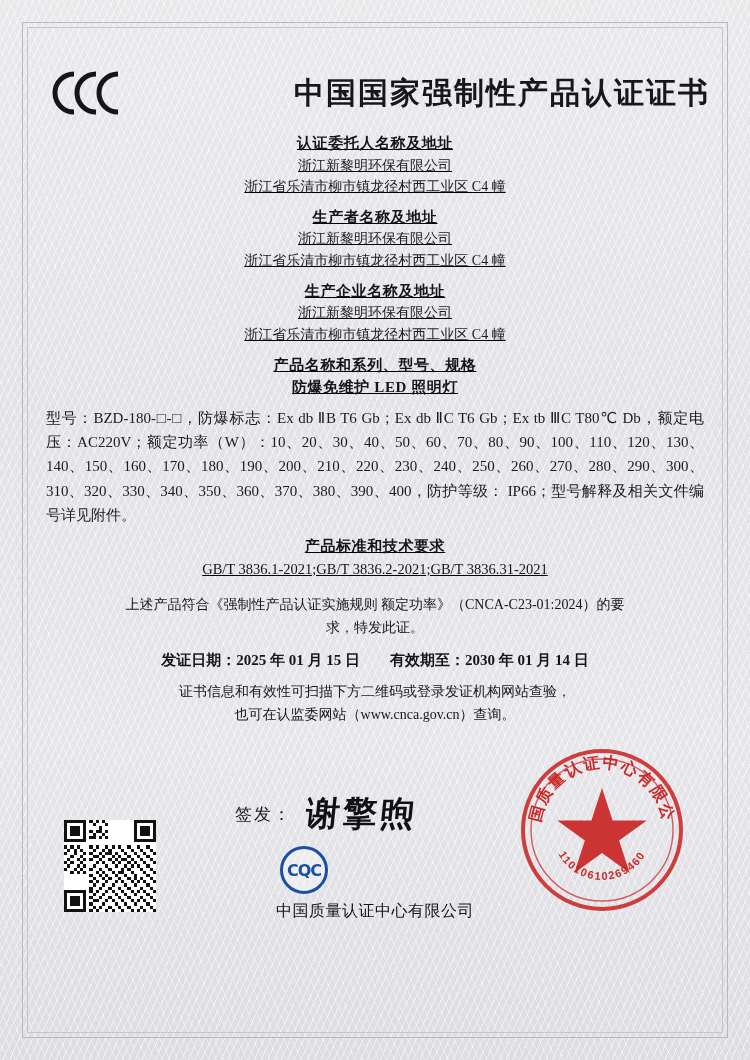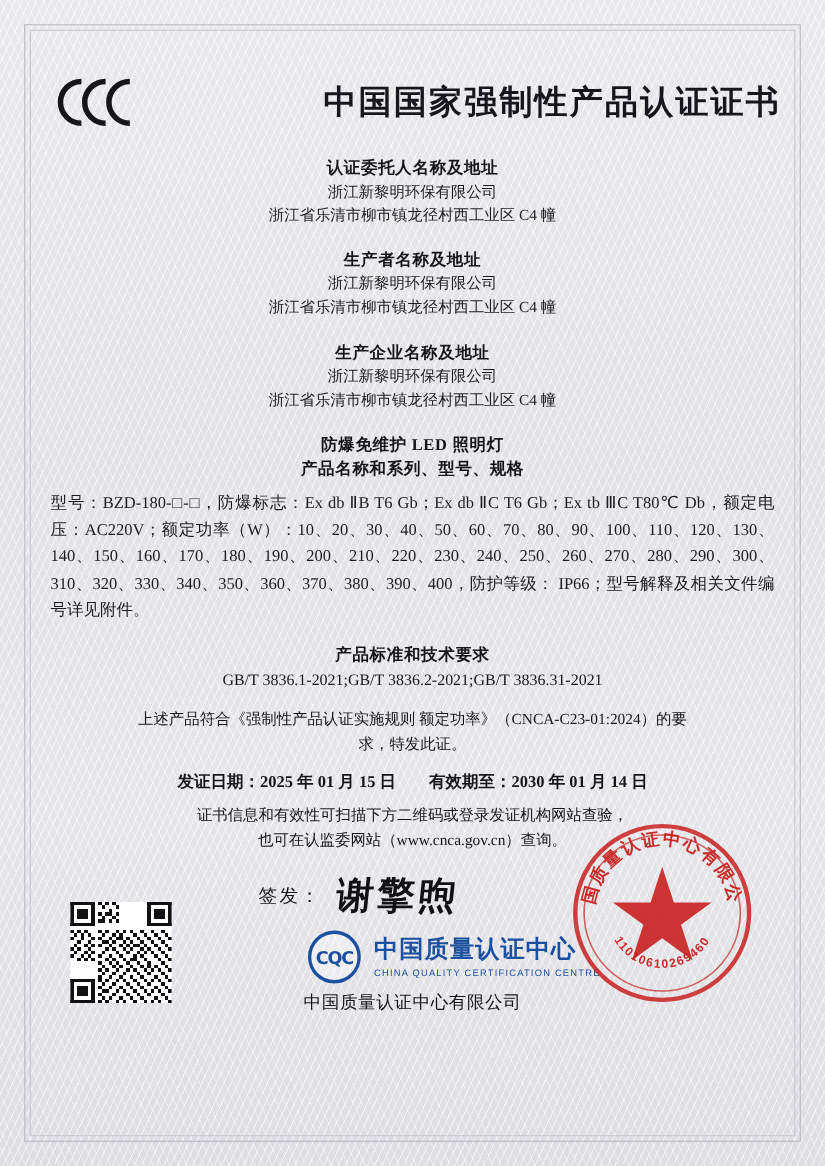--- a/index.html
+++ b/index.html
@@ -65,22 +65,23 @@
   
   .cert-no {
     text-align: center;
     margin-top: 30px;
     font-size: 15px;
     font-weight: bold;
     color: #15151a;
     letter-spacing: 0.4px;
   }
   .block {
-    margin-top: 18px;
-    text-align: center;
+    margin-top: 8px;
+    text-align: center;
+    text-decoration: underline;
   }
   .block-title {
     font-size: 15px;
     font-weight: bold;
     color: #15151a;
     letter-spacing: 0.6px;
     line-height: 1.5;
   }
   .block-line {
     font-size: 14px;
@@ -270,22 +271,22 @@
       <div class="block-line">浙江省乐清市柳市镇龙径村西工业区 C4 幢</div>
     </div>
 
     <div class="block">
       <div class="block-title">生产企业名称及地址</div>
       <div class="block-line">浙江新黎明环保有限公司</div>
       <div class="block-line">浙江省乐清市柳市镇龙径村西工业区 C4 幢</div>
     </div>
 
     <div class="block">
+      <div class="block-title">产品名称和系列、型号、规格</div>
       <div class="block-title">防爆免维护 LED 照明灯</div>
-      <div class="block-title">产品名称和系列、型号、规格</div>
     </div>
     <div class="spec-para">型号：BZD-180-□-□，防爆标志：Ex db ⅡB T6 Gb；Ex db ⅡC T6 Gb；Ex tb ⅢC T80℃ Db，额定电压：AC220V；额定功率（W）：10、20、30、40、50、60、70、80、90、100、110、120、130、140、150、160、170、180、190、200、210、220、230、240、250、260、270、280、290、300、310、320、330、340、350、360、370、380、390、400，防护等级：  IP66；型号解释及相关文件编号详见附件。</div>
 
     <div class="block">
       <div class="block-title">产品标准和技术要求</div>
       <div class="std-lines">GB/T 3836.1-2021;GB/T 3836.2-2021;GB/T 3836.31-2021</div>
     </div>
 
     <div class="conform">
       <span class="l1">上述产品符合《强制性产品认证实施规则  额定功率》（CNCA-C23-01:2024）的要</span>
@@ -524,24 +525,20 @@
         </svg>
       </div>
 
       <div class="sign-row">
         <div class="sign-label">签发：</div>
         <div class="signature">谢擎煦</div>
       </div>
 
       <div class="cqc-row">
         <div class="cqc-badge">CQC</div>
-        <div>
-          <div class="cqc-text-cn">中国质量认证中心</div>
-          <div class="cqc-text-en">CHINA QUALITY CERTIFICATION CENTRE</div>
-        </div>
       </div>
 
       <div class="company">中国质量认证中心有限公司</div>
 
       <div class="seal">
         <svg width="168" height="168" viewBox="0 0 168 168">
           <defs>
             <path id="sealTopArc" d="M 22 84 A 62 62 0 0 1 146 84"></path>
             <path id="sealBotArc" d="M 34 84 A 50 50 0 0 0 134 84"></path>
           </defs>

